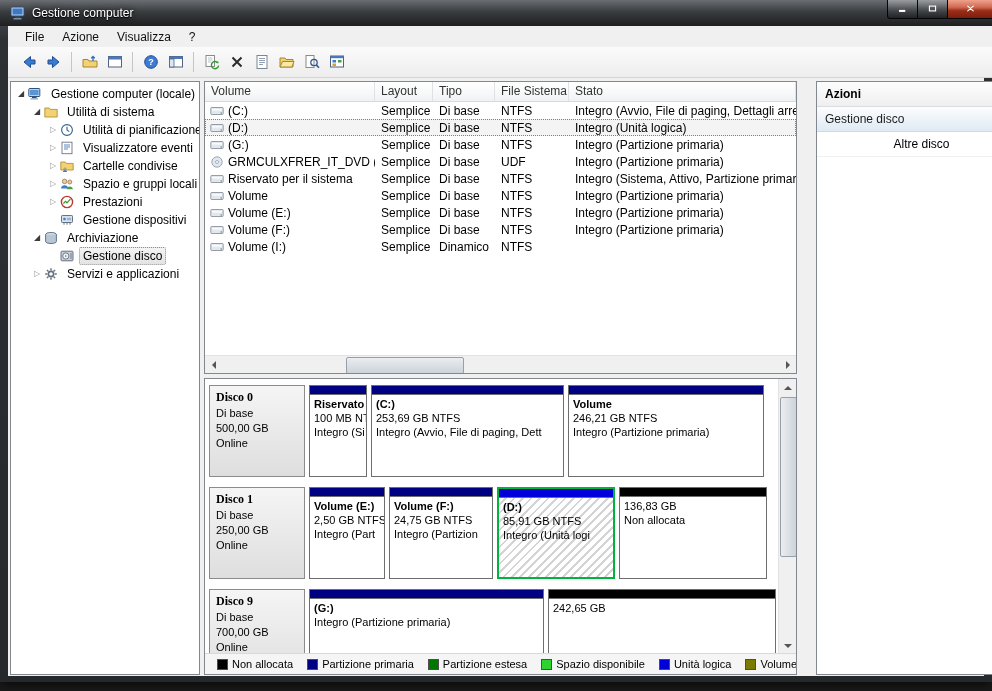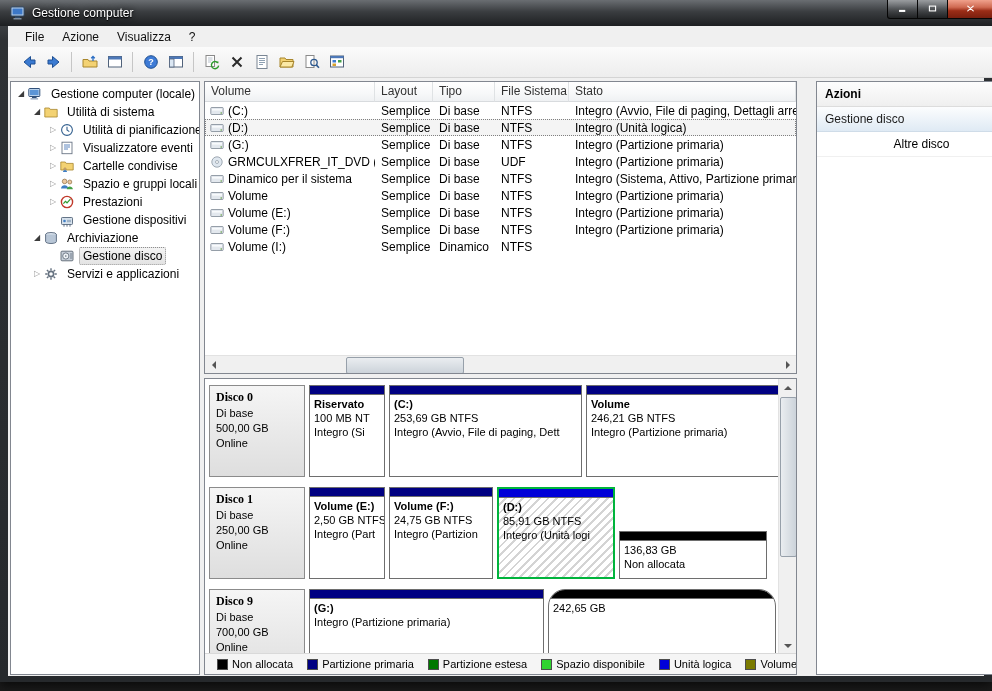--- a/index.html
+++ b/index.html
@@ -316,21 +316,21 @@
         <div class="tree-item" style="padding-left: 36px;">
           <span class="tw">▷</span>
           <span class="tree-icon">
             <svg viewBox="0 0 14 14">
               <circle cx="7" cy="7" r="5.6" fill="#fff" stroke="#c0392b" stroke-width="1.4"></circle>
               <path d="M3.4 8.6l2-2.2 1.6 1.4 3.4-3.6" fill="none" stroke="#2d9a2d" stroke-width="1.2"></path>
             </svg>
           </span>
           <span class="tree-label">Prestazioni</span>
         </div>
-        <div class="tree-item" style="padding-left: 36px; align-items: flex-end;">
+        <div class="tree-item" style="padding-left: 36px;">
           <span class="tw"></span>
           <span class="tree-icon">
             <svg viewBox="0 0 14 14">
               <rect x="1.5" y="2.5" width="11" height="7" rx="0.8" fill="#d6e1ec" stroke="#55657a" stroke-width=".9"></rect>
               <circle cx="4.5" cy="6" r="1.3" fill="#3f7ec4"></circle>
               <rect x="7" y="4.8" width="4" height="2.4" fill="#9fb2c6"></rect>
               <path d="M4 9.5v2.2M7 9.5v2.2M10 9.5v2.2" stroke="#55657a" stroke-width=".9"></path>
             </svg>
           </span>
           <span class="tree-label">Gestione dispositivi</span>
@@ -443,21 +443,21 @@
           </div>
           <div class="vt-row" style="grid-template-columns: 170px 58px 62px 74px minmax(0px, 1fr);">
             <div class="vt-cell first">
               <span class="row-icon">
                 <svg viewBox="0 0 14 12">
                   <rect x="0.8" y="2.5" width="12.4" height="7" rx="0.8" fill="#e3e8ee" stroke="#7d8894" stroke-width=".8"></rect>
                   <rect x="2" y="4" width="10" height="1.6" fill="#f8fafc"></rect>
                   <circle cx="11.2" cy="8" r=".8" fill="#5f9e3e"></circle>
                 </svg>
               </span>
-              <span>Dinamico per il sistema</span>
+              <span>Riservato per il sistema</span>
             </div>
             <div class="vt-cell">Semplice</div>
             <div class="vt-cell">Di base</div>
             <div class="vt-cell">NTFS</div>
             <div class="vt-cell">Integro (Sistema, Attivo, Partizione primar</div>
           </div>
           <div class="vt-row" style="grid-template-columns: 170px 58px 62px 74px minmax(0px, 1fr);">
             <div class="vt-cell first">
               <span class="row-icon">
                 <svg viewBox="0 0 14 12">
@@ -535,21 +535,21 @@
     <div class="panel" id="bottom-pane">
       <div class="disk-rows">
           <div class="disk-row">
             <div class="disk-label">
               <div class="disk-name">Disco 0</div>
               <div class="disk-meta">Di base</div>
               <div class="disk-meta">500,00 GB</div>
               <div class="disk-meta">Online</div>
             </div>
             <div class="pblocks">
-              <div class="pblock" style="width: 76px;">
+              <div class="pblock" style="width: 58px;">
                 <div class="pstrip" style="background: rgb(0, 0, 130);"></div>
                 <div class="pbody">
                   <div class="pline bold">Riservato</div>
                   <div class="pline">100 MB NT</div>
                   <div class="pline">Integro (Si</div>
                 </div>
               </div>
               <div class="pblock" style="width: 193px;">
                 <div class="pstrip" style="background: rgb(0, 0, 130);"></div>
                 <div class="pbody">
@@ -593,21 +593,21 @@
                 </div>
               </div>
               <div class="pblock selected" style="width: 118px;">
                 <div class="pstrip" style="background: rgb(0, 0, 216);"></div>
                 <div class="pbody">
                   <div class="pline bold">(D:)</div>
                   <div class="pline">85,91 GB NTFS</div>
                   <div class="pline">Integro (Unità logi</div>
                 </div>
               </div>
-              <div class="pblock" style="width: 148px; margin-top: 44px;">
+              <div class="pblock" style="width: 148px;">
                 <div class="pstrip" style="background: rgb(0, 0, 0);"></div>
                 <div class="pbody">
                   <div class="pline">136,83 GB</div>
                   <div class="pline">Non allocata</div>
                 </div>
               </div>
             </div>
           </div>
           <div class="disk-row">
             <div class="disk-label">
@@ -617,21 +617,21 @@
               <div class="disk-meta">Online</div>
             </div>
             <div class="pblocks">
               <div class="pblock" style="width: 235px;">
                 <div class="pstrip" style="background: rgb(0, 0, 130);"></div>
                 <div class="pbody">
                   <div class="pline bold">(G:)</div>
                   <div class="pline">Integro (Partizione primaria)</div>
                 </div>
               </div>
-              <div class="pblock" style="width: 228px; border-radius: 17px;">
+              <div class="pblock" style="width: 228px;">
                 <div class="pstrip" style="background: rgb(0, 0, 0);"></div>
                 <div class="pbody">
                   <div class="pline">242,65 GB</div>
                 </div>
               </div>
             </div>
           </div>
         </div>
       <div class="vscroll">
         <div class="sb-btn" style="top:0;left:0">

